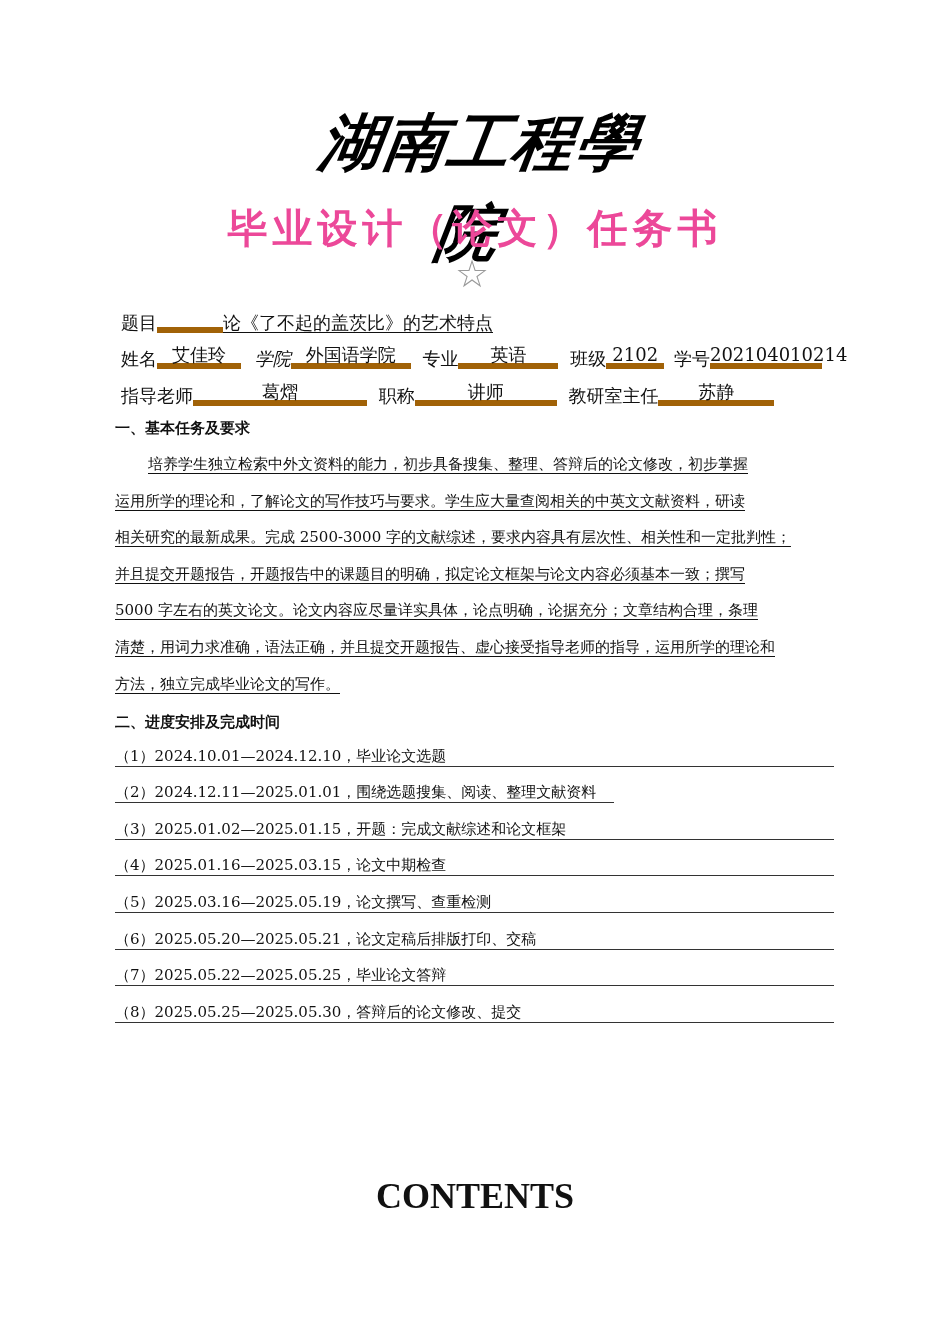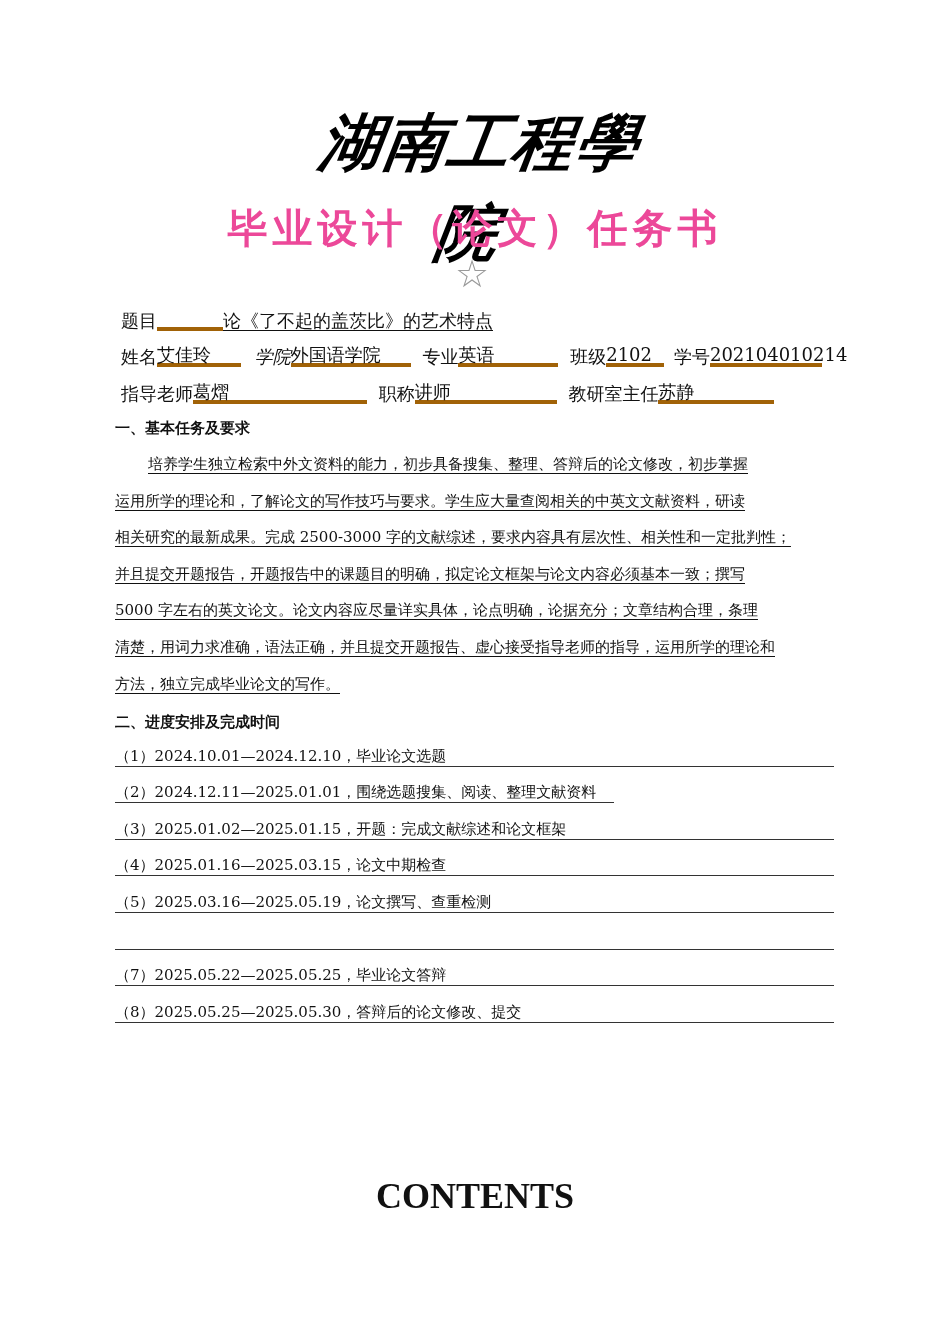--- a/index.html
+++ b/index.html
@@ -13,21 +13,21 @@
           font-style: italic; transform: skewX(-8deg); }
   .title { position: absolute; left: 0; top: 198px; width: 950px; text-align: center;
            font-family: "DejaVu Sans", sans-serif; font-size: 40px; letter-spacing: 5px;
            line-height: 60px; color: #ec4899; font-weight: bold; }
   .star { position: absolute; left: 452px; top: 252px; width: 40px; height: 44px;
           text-align: center; font-size: 38px; line-height: 44px; color: #9a9a9a;
           font-family: "DejaVu Sans", sans-serif; }
 
   .line { position: absolute; left: 121px; font-size: 18px; line-height: 20px; white-space: nowrap; }
   .u { text-decoration: underline; text-underline-offset: 3px; }
-  .fill { display: inline-block; border-bottom: 4px solid #a16207; height: 18px; vertical-align: bottom; text-align: left; }
+  .fill { display: inline-block; border-bottom: 6px solid #a16207; height: 18px; vertical-align: bottom; text-align: center; }
 
   .sec-head { position: absolute; left: 115px; font-family: "DejaVu Sans", sans-serif;
               font-weight: bold; font-size: 15px; line-height: 20px; }
 
   .para { position: absolute; left: 115px; width: 740px; font-size: 15px; line-height: 36.6px; }
   .para .pl { display: block; white-space: nowrap; text-decoration: underline; text-underline-offset: 4px; height: 36.6px; }
   .para .pl.first { text-indent: 33px; }
 
   .sched { position: absolute; left: 115px; width: 719px; }
   .sched .row { position: relative; height: 36.6px; }
@@ -93,20 +93,21 @@
       </div>
     <div class="row">
         <span>（4）2025.01.16—2025.03.15，论文中期检查</span>
         <div class="rule"></div>
       </div>
     <div class="row">
         <span>（5）2025.03.16—2025.05.19，论文撰写、查重检测</span>
         <div class="rule"></div>
       </div>
     <div class="row">
+        <span>（6）2025.05.20—2025.05.21，论文定稿后排版打印、交稿</span>
         <div class="rule"></div>
       </div>
     <div class="row">
         <span>（7）2025.05.22—2025.05.25，毕业论文答辩</span>
         <div class="rule"></div>
       </div>
     <div class="row">
         <span>（8）2025.05.25—2025.05.30，答辩后的论文修改、提交</span>
         <div class="rule"></div>
       </div>

